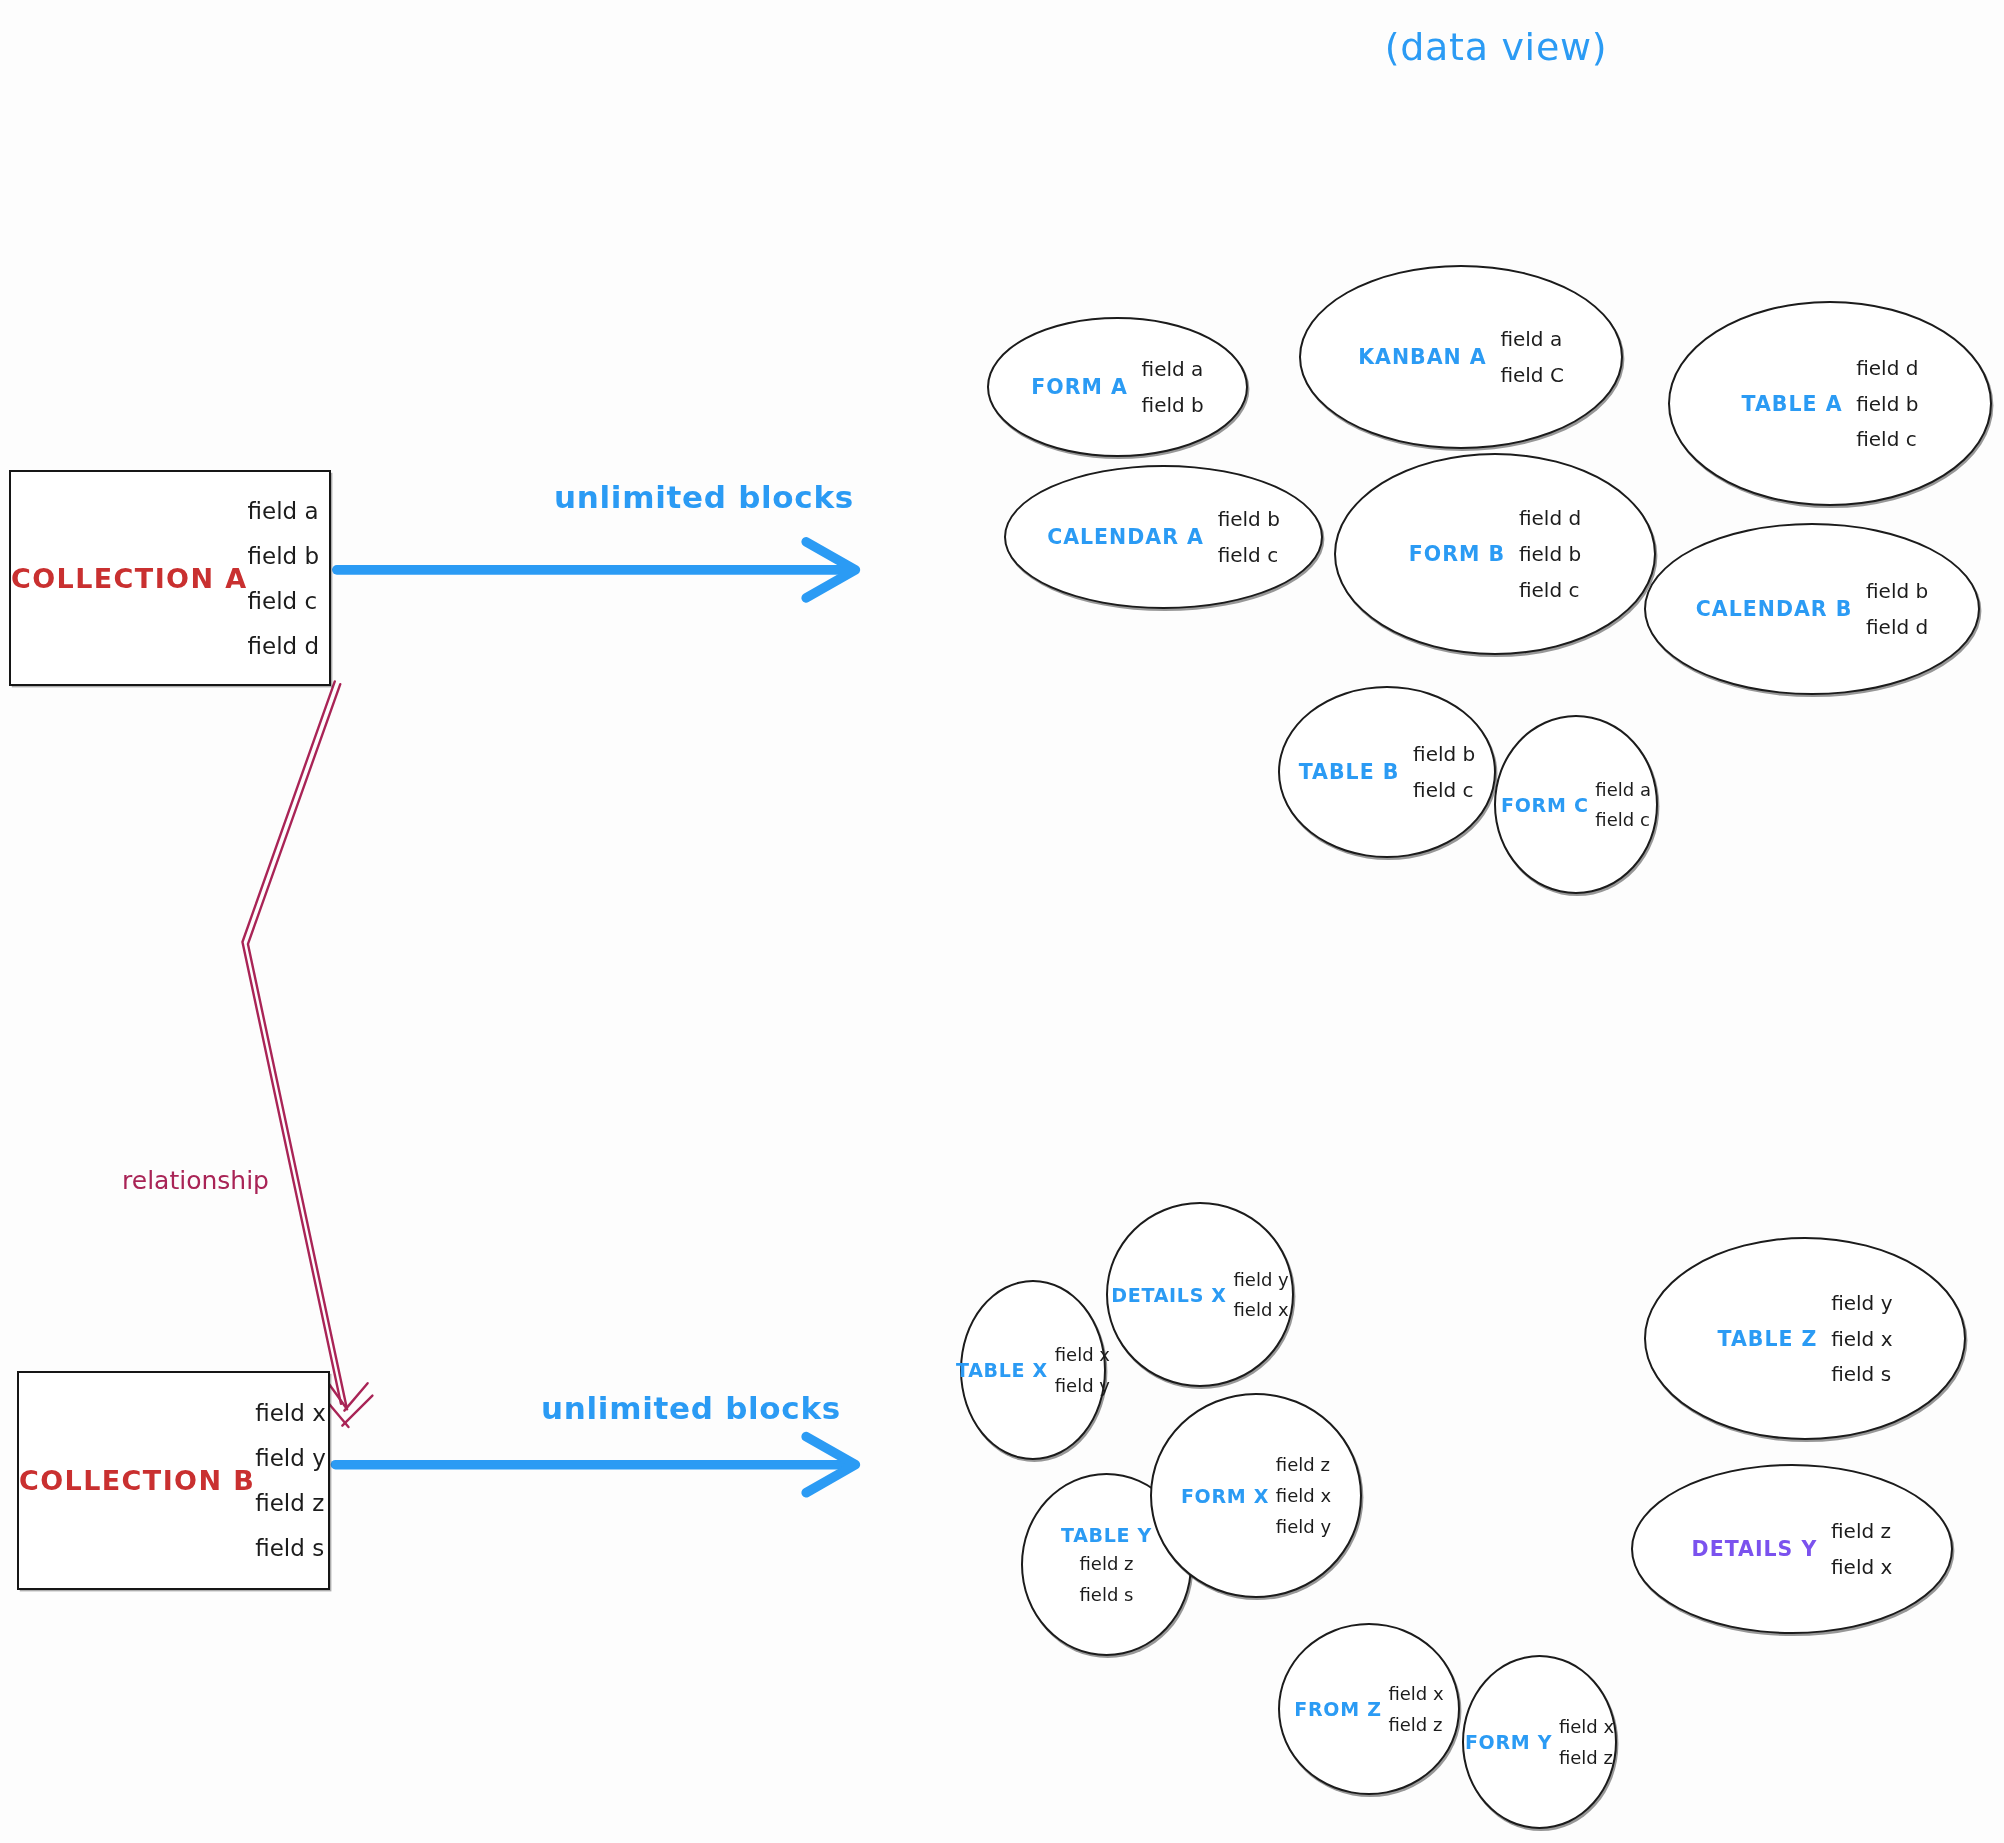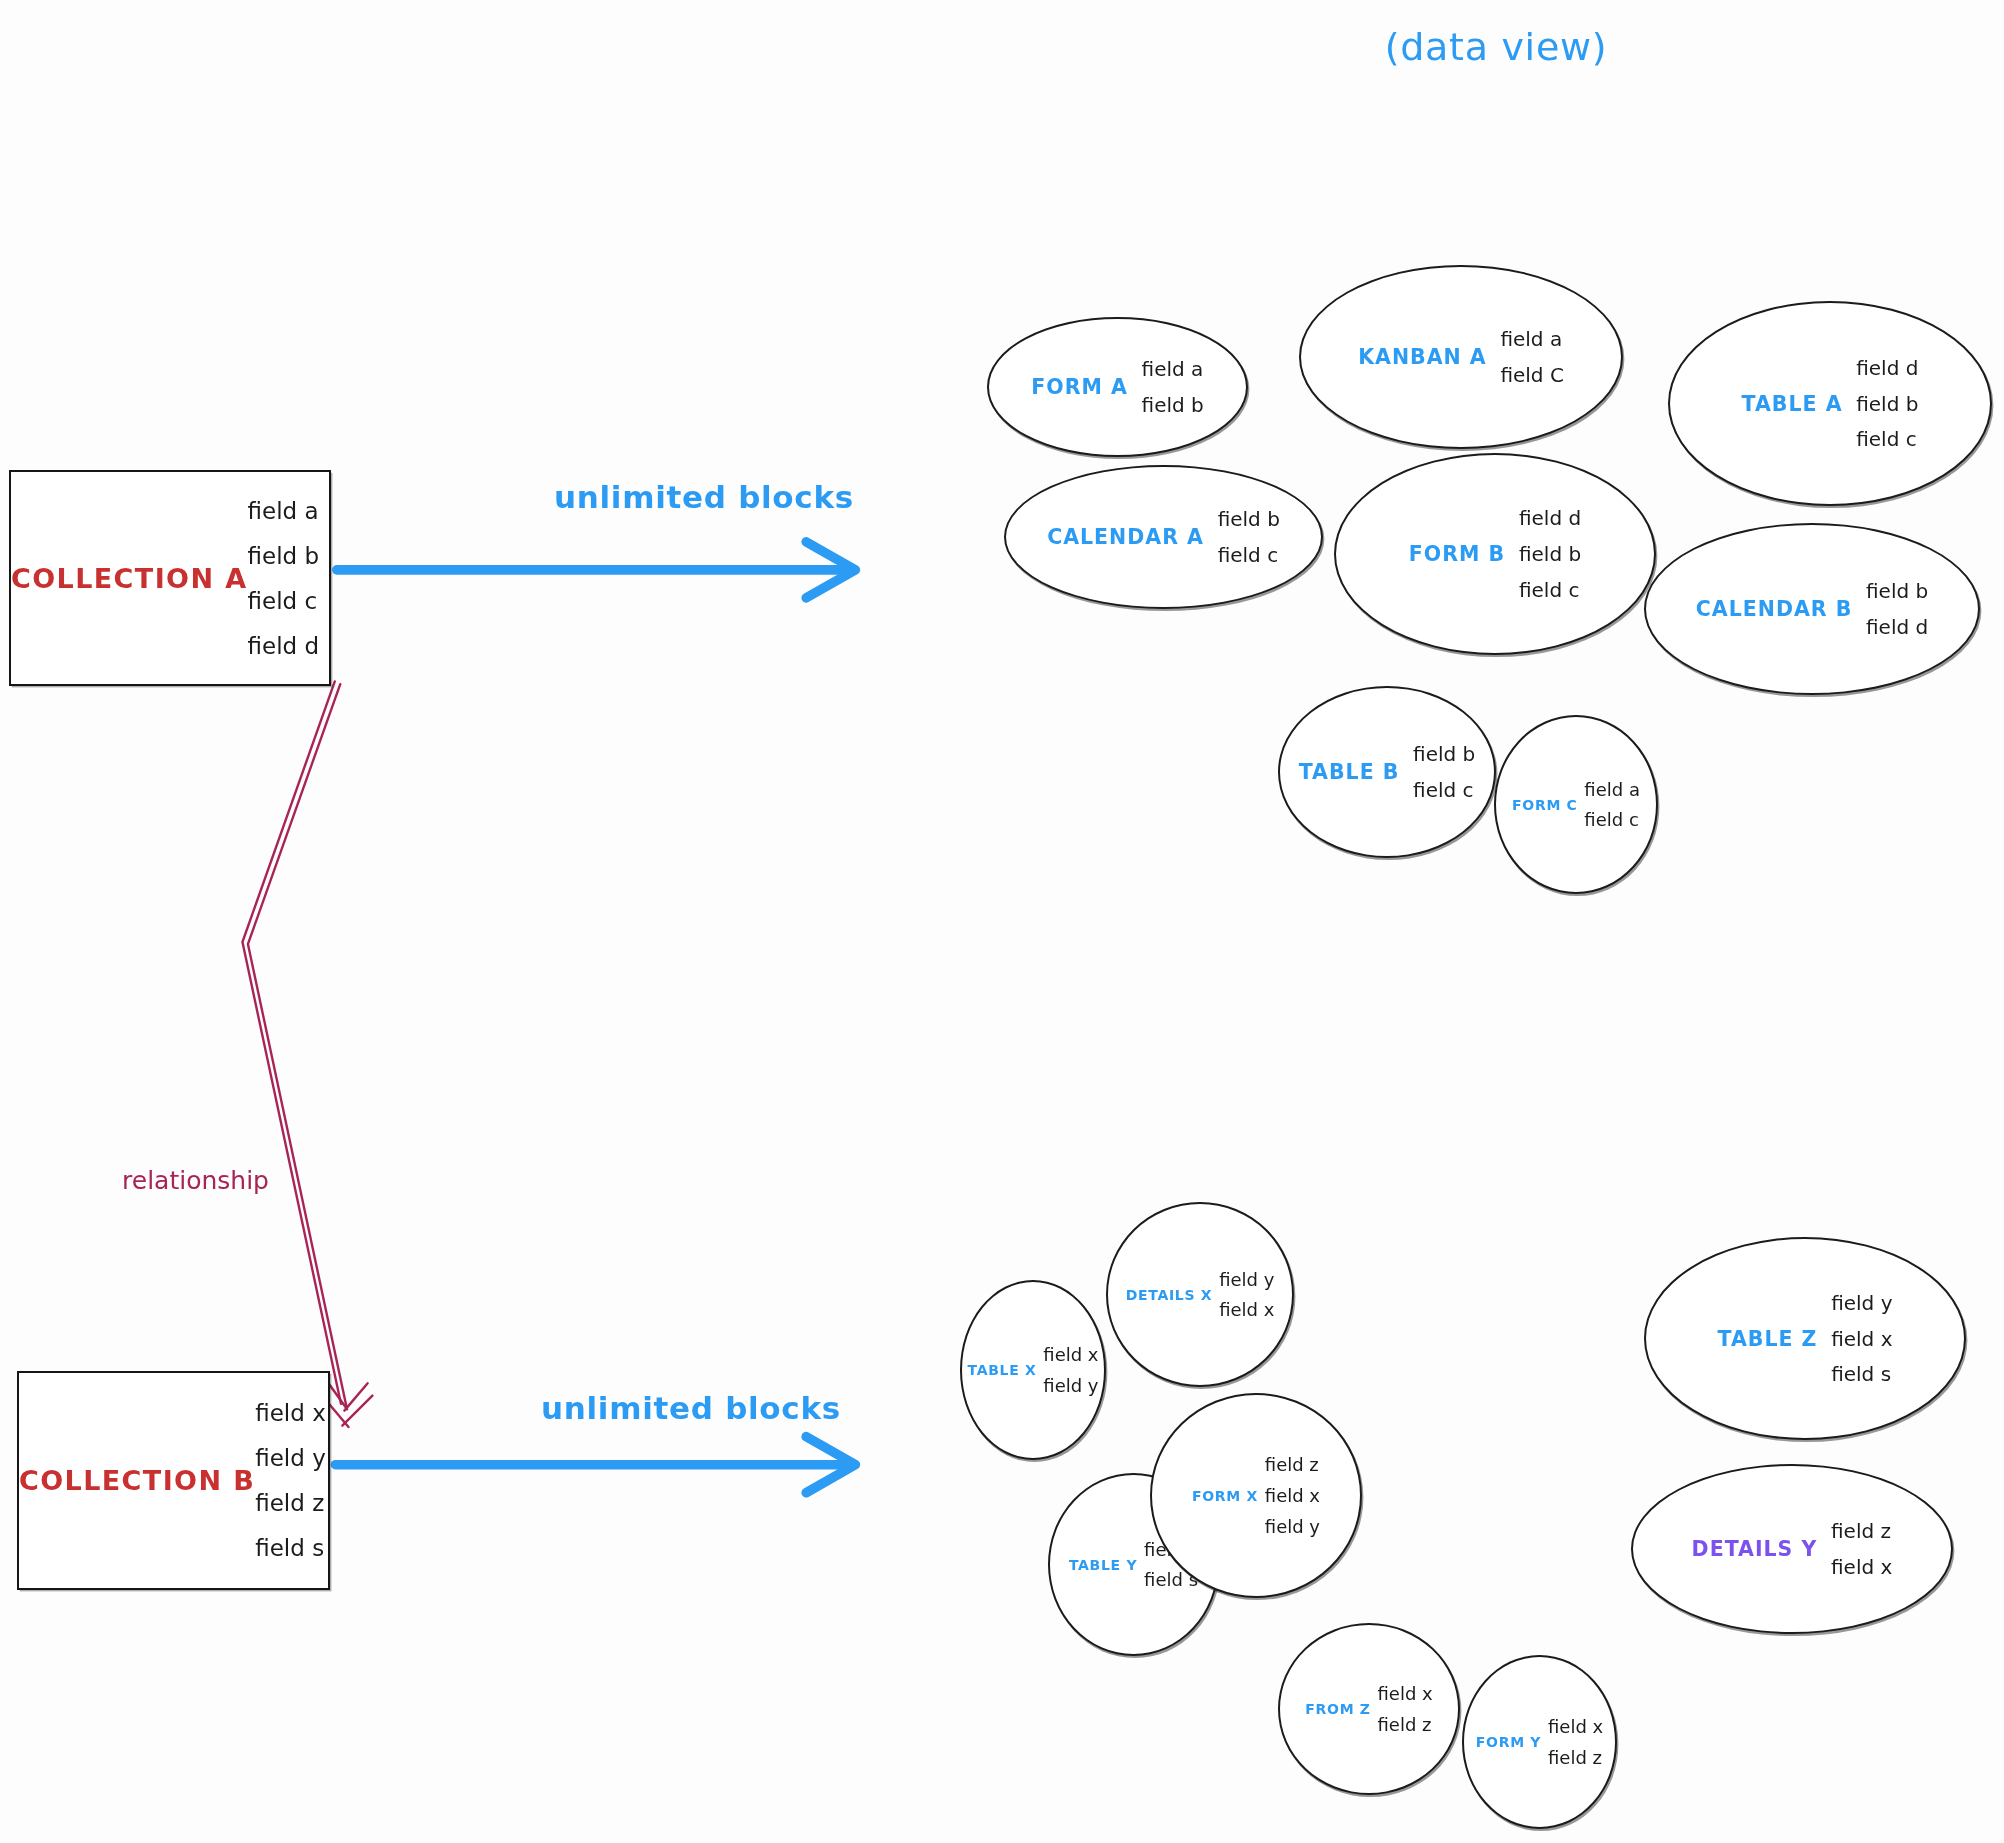--- a/index.html
+++ b/index.html
@@ -54,21 +54,21 @@
     box-shadow:1.4px 2.1px 0 0 rgba(27,27,27,.45);
   }
   .block .blabel{
     color:var(--blue);font-weight:700;font-size:20.5px;letter-spacing:1px;white-space:nowrap;
   }
   .block.purple-label .blabel{color:var(--purple);}
   .block .bfields{
     display:flex;flex-direction:column;gap:11.6px;font-size:20px;color:var(--ink);white-space:nowrap;
   }
   .block.sm{gap:6.8px;padding:0 5.5px;}
-  .block.sm .blabel{font-size:14px;letter-spacing:0.7px;}
+  .block.sm .blabel{font-size:19px;letter-spacing:0.7px;}
   .block.sm .bfields{font-size:18px;gap:9.6px;}
 </style>
 </head>
 <body>
 
 <svg class="wires" viewBox="0 0 2930 2694">
 
   <g stroke="#2b9bf4" stroke-width="14" fill="none" stroke-linecap="round" stroke-linejoin="round">
     <path d="M492,833 L1233,833"></path>
     <path d="M1178,792 L1250,833 L1178,874"></path>
@@ -194,21 +194,21 @@
   </span>
 </div>
 <div class="block" style="left:1644px;top:1237px;width:322px;height:203px;">
   <span class="blabel">TABLE Z</span>
   <span class="bfields">
     <span>field y</span>
     <span>field x</span>
     <span>field s</span>
   </span>
 </div>
-<div class="block sm" style="left:1048px;top:1473px;width:171px;height:183px;">
+<div class="block sm" style="left:1021px;top:1473px;width:171px;height:183px;flex-direction:column;">
   <span class="blabel">TABLE Y</span>
   <span class="bfields">
     <span>field z</span>
     <span>field s</span>
   </span>
 </div>
 <div class="block sm" style="left:1150px;top:1393px;width:212px;height:205px;">
   <span class="blabel">FORM X</span>
   <span class="bfields">
     <span>field z</span>

